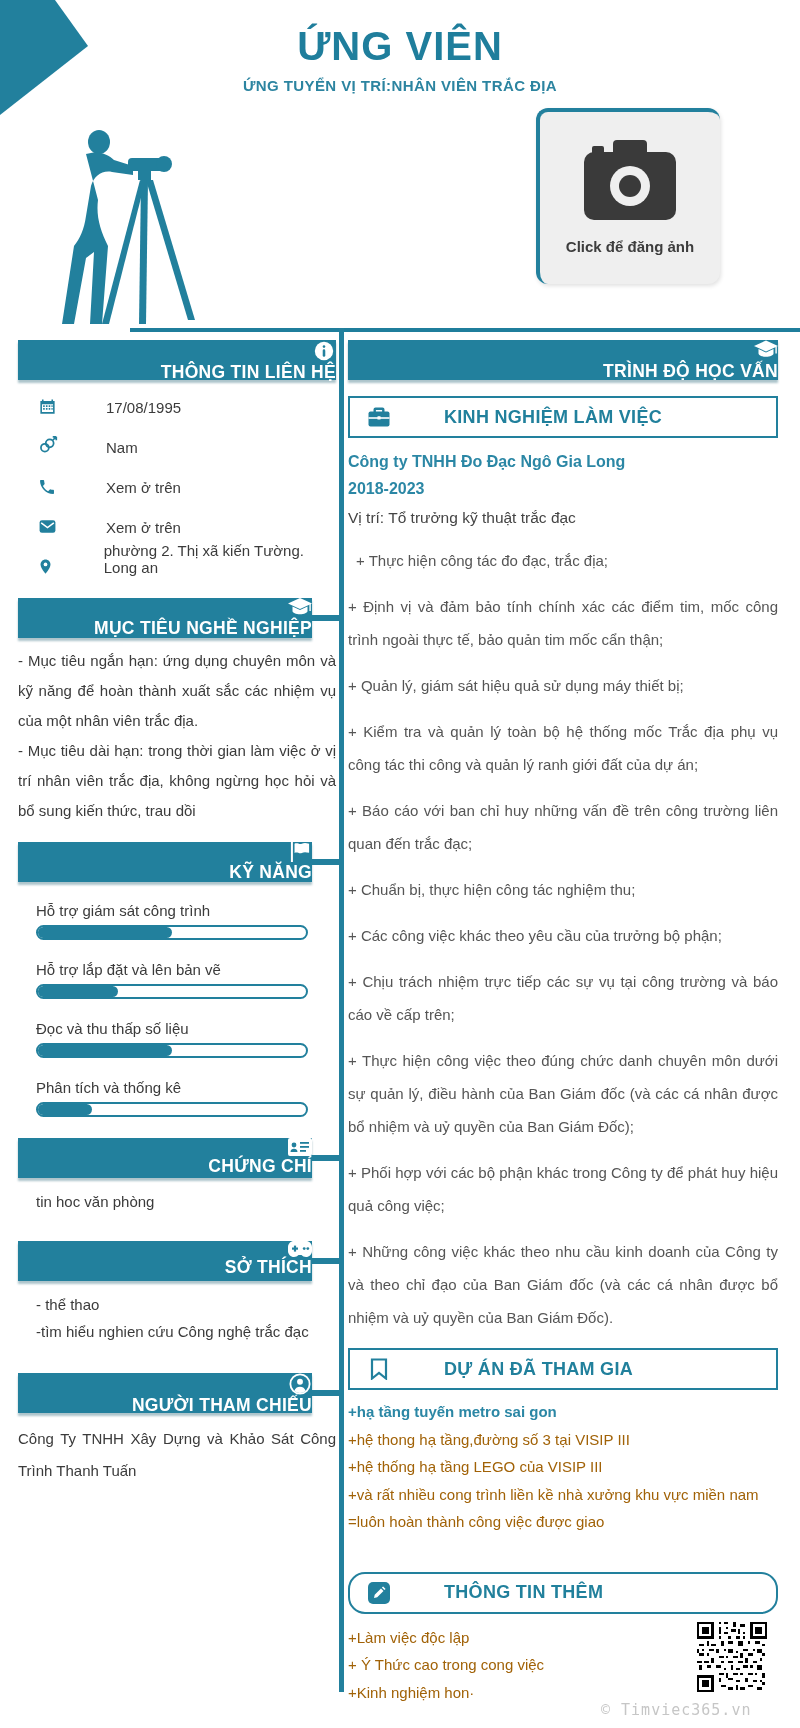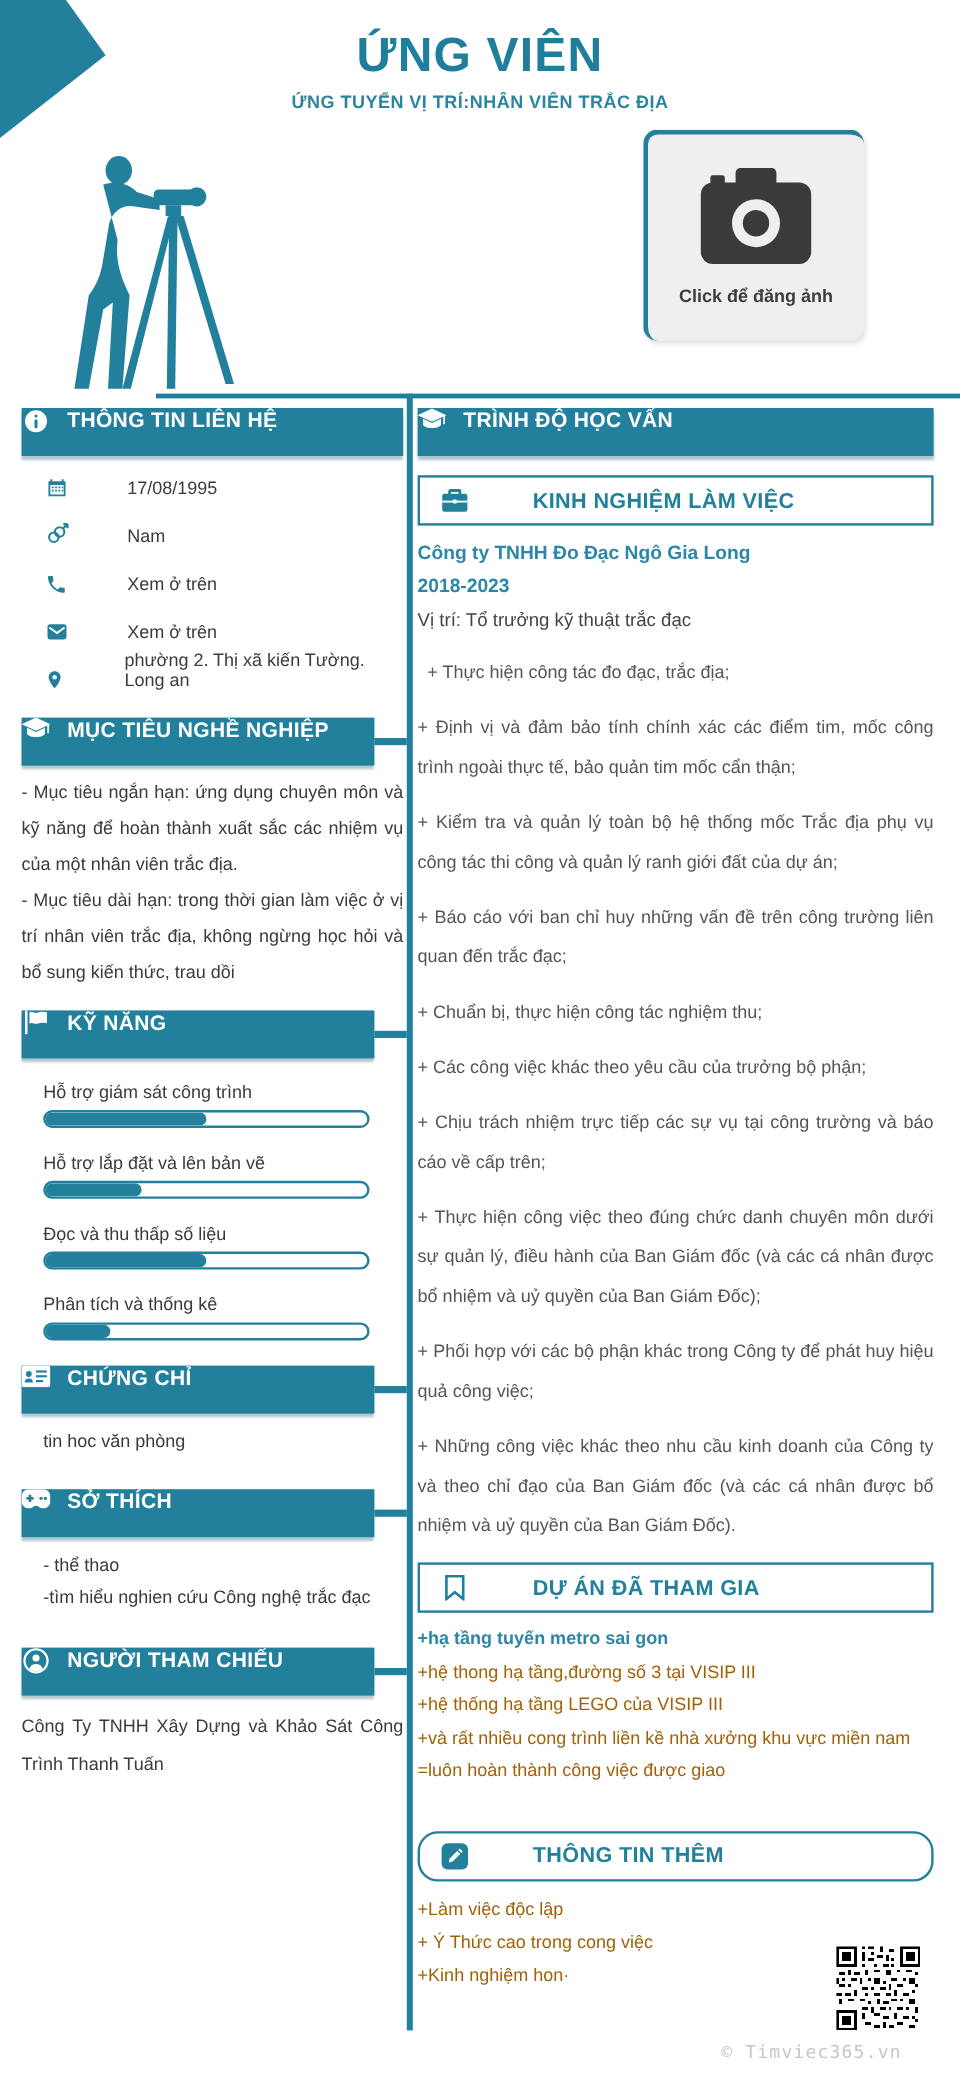--- a/index.html
+++ b/index.html
@@ -21,22 +21,22 @@
   .photo-label{margin-top:8px;font-size:15px;font-weight:700;color:#3d3d3d;}
 
   .top-line{position:absolute;left:130px;top:328px;width:670px;height:4px;background:#1f7e9c;}
   .v-divider{position:absolute;left:339px;top:328px;width:5px;height:1364px;background:#22809d;}
 
   
   .col-left{position:absolute;left:18px;top:340px;width:318px;}
   .col-right{position:absolute;left:348px;top:340px;width:430px;}
 
   
-  .hbox{position:relative;height:40px;background:#22809d;color:#fff;display:flex;align-items:flex-start;
-        box-sizing:border-box;box-shadow:0 3px 2px rgba(20,85,106,.35);}
+  .hbox{position:relative;height:40px;background:#22809d;color:#fff;display:flex;align-items:flex-end;
+        box-sizing:border-box;box-shadow:0 3px 2px rgba(20,85,106,.35);flex-direction:column;}
   .hbox .htext{font-size:17.5px;font-weight:700;letter-spacing:.3px;margin-left:14px;}
   .hbox .hicon{display:flex;width:24px;justify-content:center;}
   .hbox.narrow{width:294px;}
   .hconnect{position:absolute;right:-27px;top:17px;width:27px;height:6px;background:#22809d;}
 
   
   .hbox.full{width:100%;}
   
   .hbox2{position:relative;height:38px;background:#fff;border:2px solid #22809d;color:#21809c;
          display:flex;align-items:center;padding-left:16px;box-sizing:content-box;width:auto;gap:36px;}
@@ -310,20 +310,21 @@
       <span class="htext">KINH NGHIỆM LÀM VIỆC</span>
     </div>
 
     <p class="company">Công ty TNHH Đo Đạc Ngô Gia Long</p>
     <p class="company" style="margin-top:0;">2018-2023</p>
     <p class="position">Vị trí: Tổ trưởng kỹ thuật trắc đạc</p>
 
     <div>
       <p class="bullet">+ Thực hiện công tác đo đạc, trắc địa;</p>
       <p class="bullet">+ Định vị và đảm bảo tính chính xác các điểm tim, mốc công trình ngoài thực tế, bảo quản tim mốc cẩn thận;</p>
+      <p class="bullet">+ Quản lý, giám sát hiệu quả sử dụng máy thiết bị;</p>
       <p class="bullet">+ Kiểm tra và quản lý toàn bộ hệ thống mốc Trắc địa phụ vụ công tác thi công và quản lý ranh giới đất của dự án;</p>
       <p class="bullet">+ Báo cáo với ban chỉ huy những vấn đề trên công trường liên quan đến trắc đạc;</p>
       <p class="bullet">+ Chuẩn bị, thực hiện công tác nghiệm thu;</p>
       <p class="bullet">+ Các công việc khác theo yêu cầu của trưởng bộ phận;</p>
       <p class="bullet">+ Chịu trách nhiệm trực tiếp các sự vụ tại công trường và báo cáo về cấp trên;</p>
       <p class="bullet">+ Thực hiện công việc theo đúng chức danh chuyên môn dưới sự quản lý, điều hành của Ban Giám đốc (và các cá nhân được bổ nhiệm và uỷ quyền của Ban Giám Đốc);</p>
       <p class="bullet">+ Phối hợp với các bộ phận khác trong Công ty để phát huy hiệu quả công việc;</p>
       <p class="bullet">+ Những công việc khác theo nhu cầu kinh doanh của Công ty và theo chỉ đạo của Ban Giám đốc (và các cá nhân được bổ nhiệm và uỷ quyền của Ban Giám Đốc).</p>
     </div>
 

